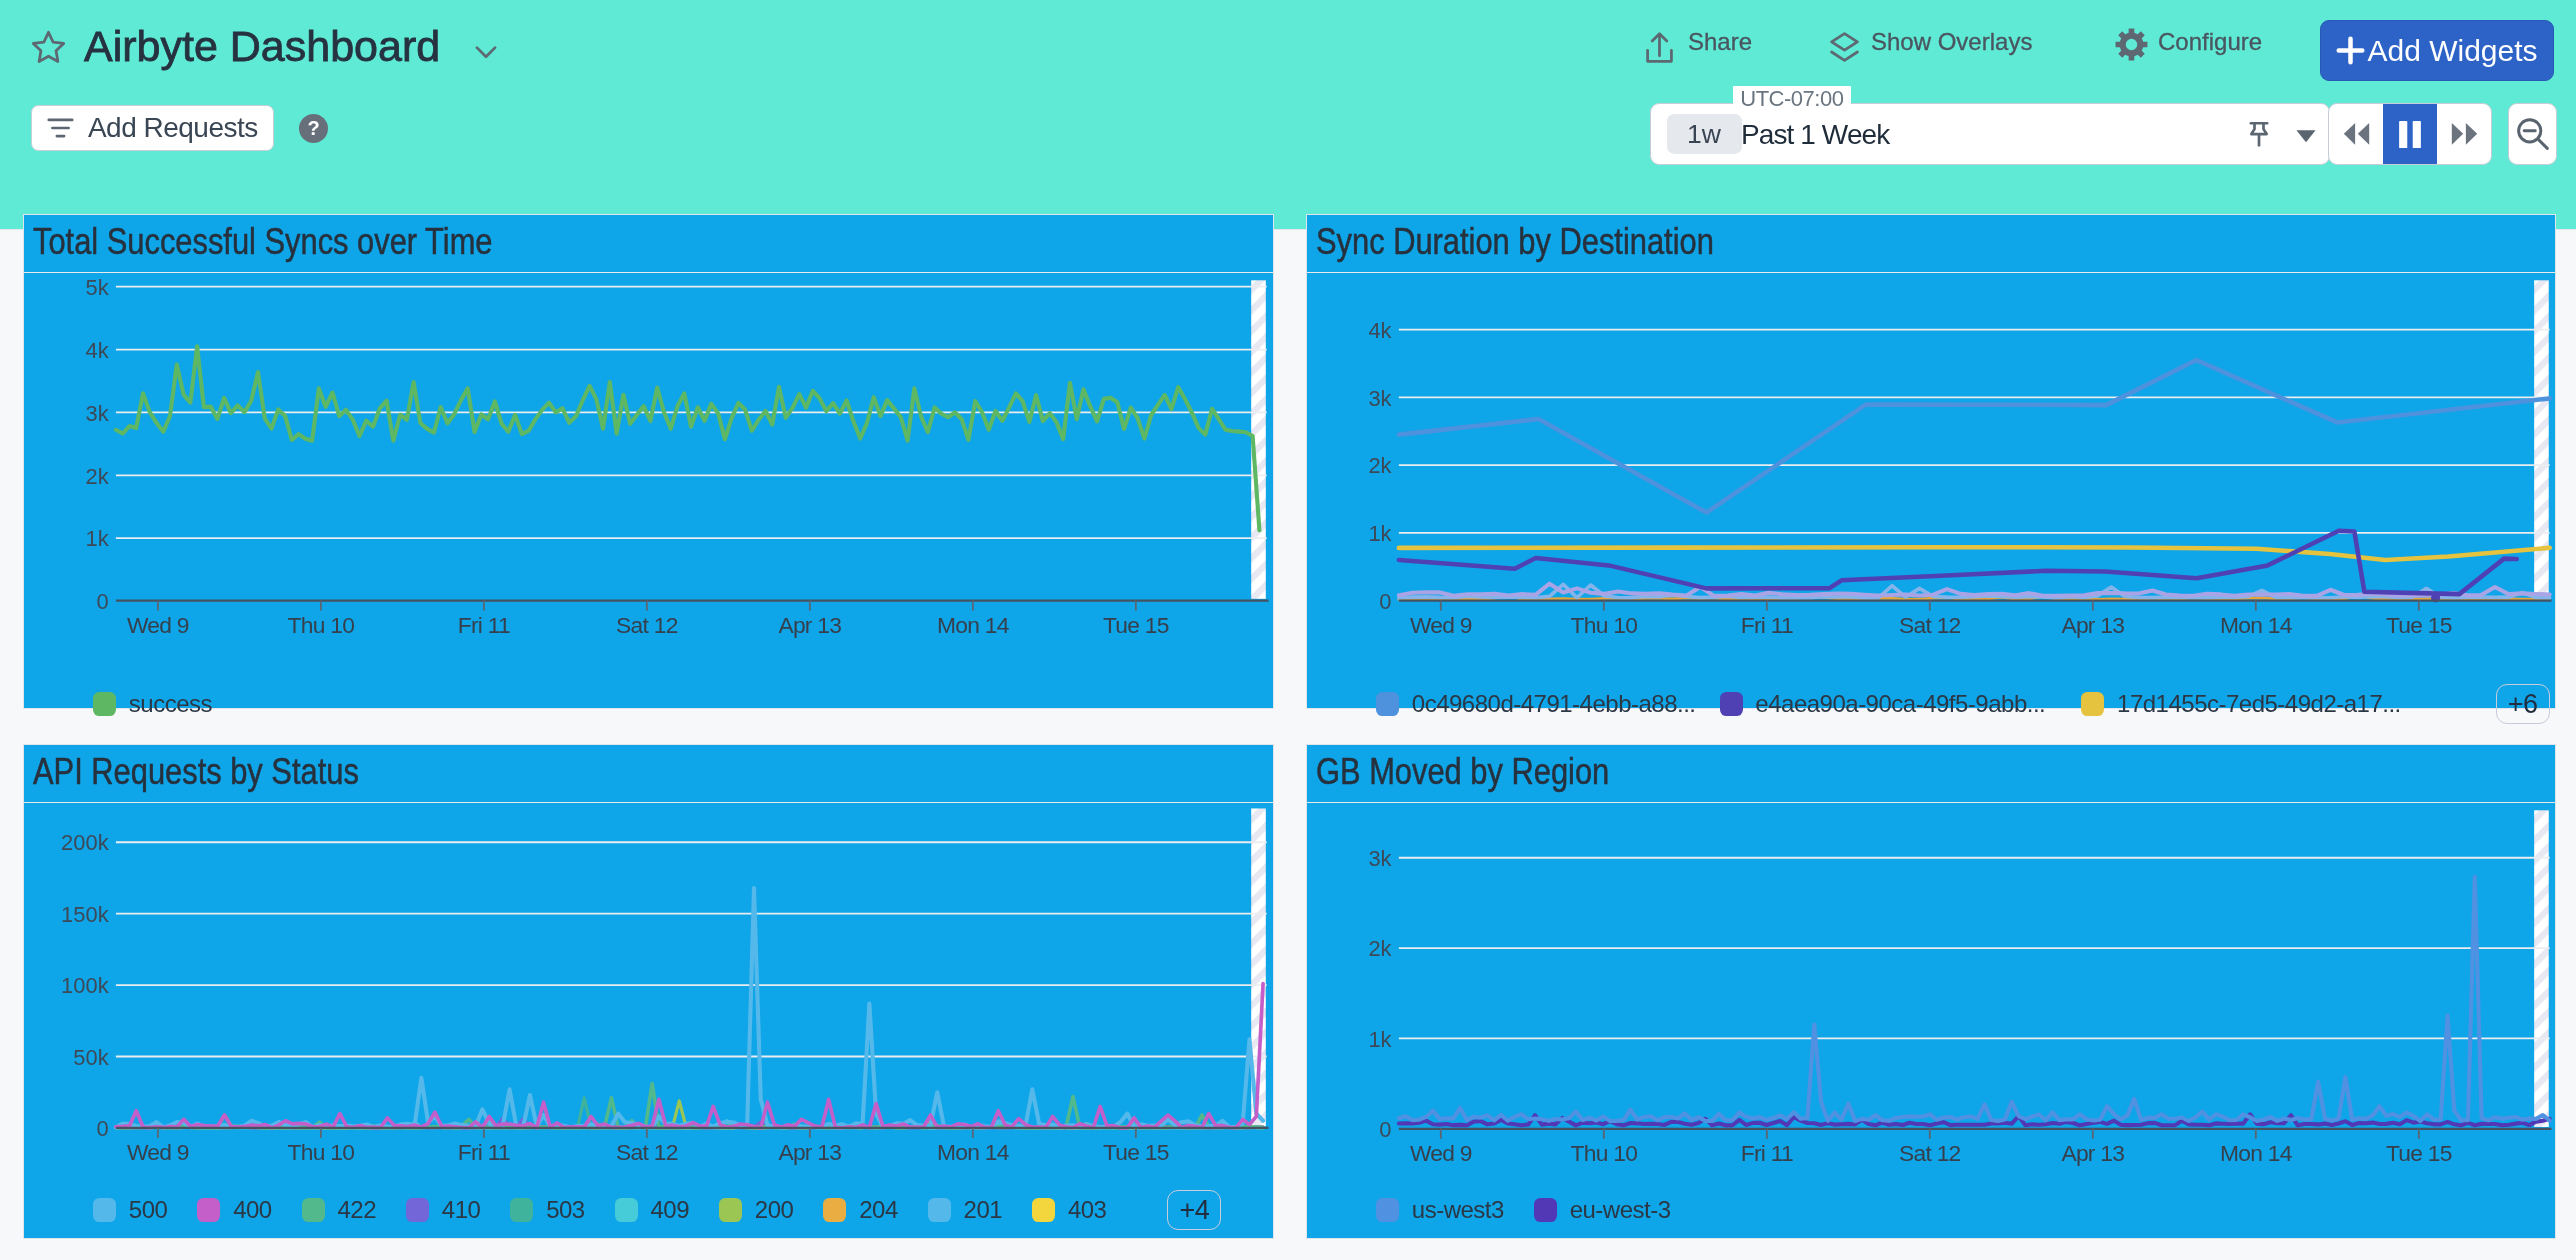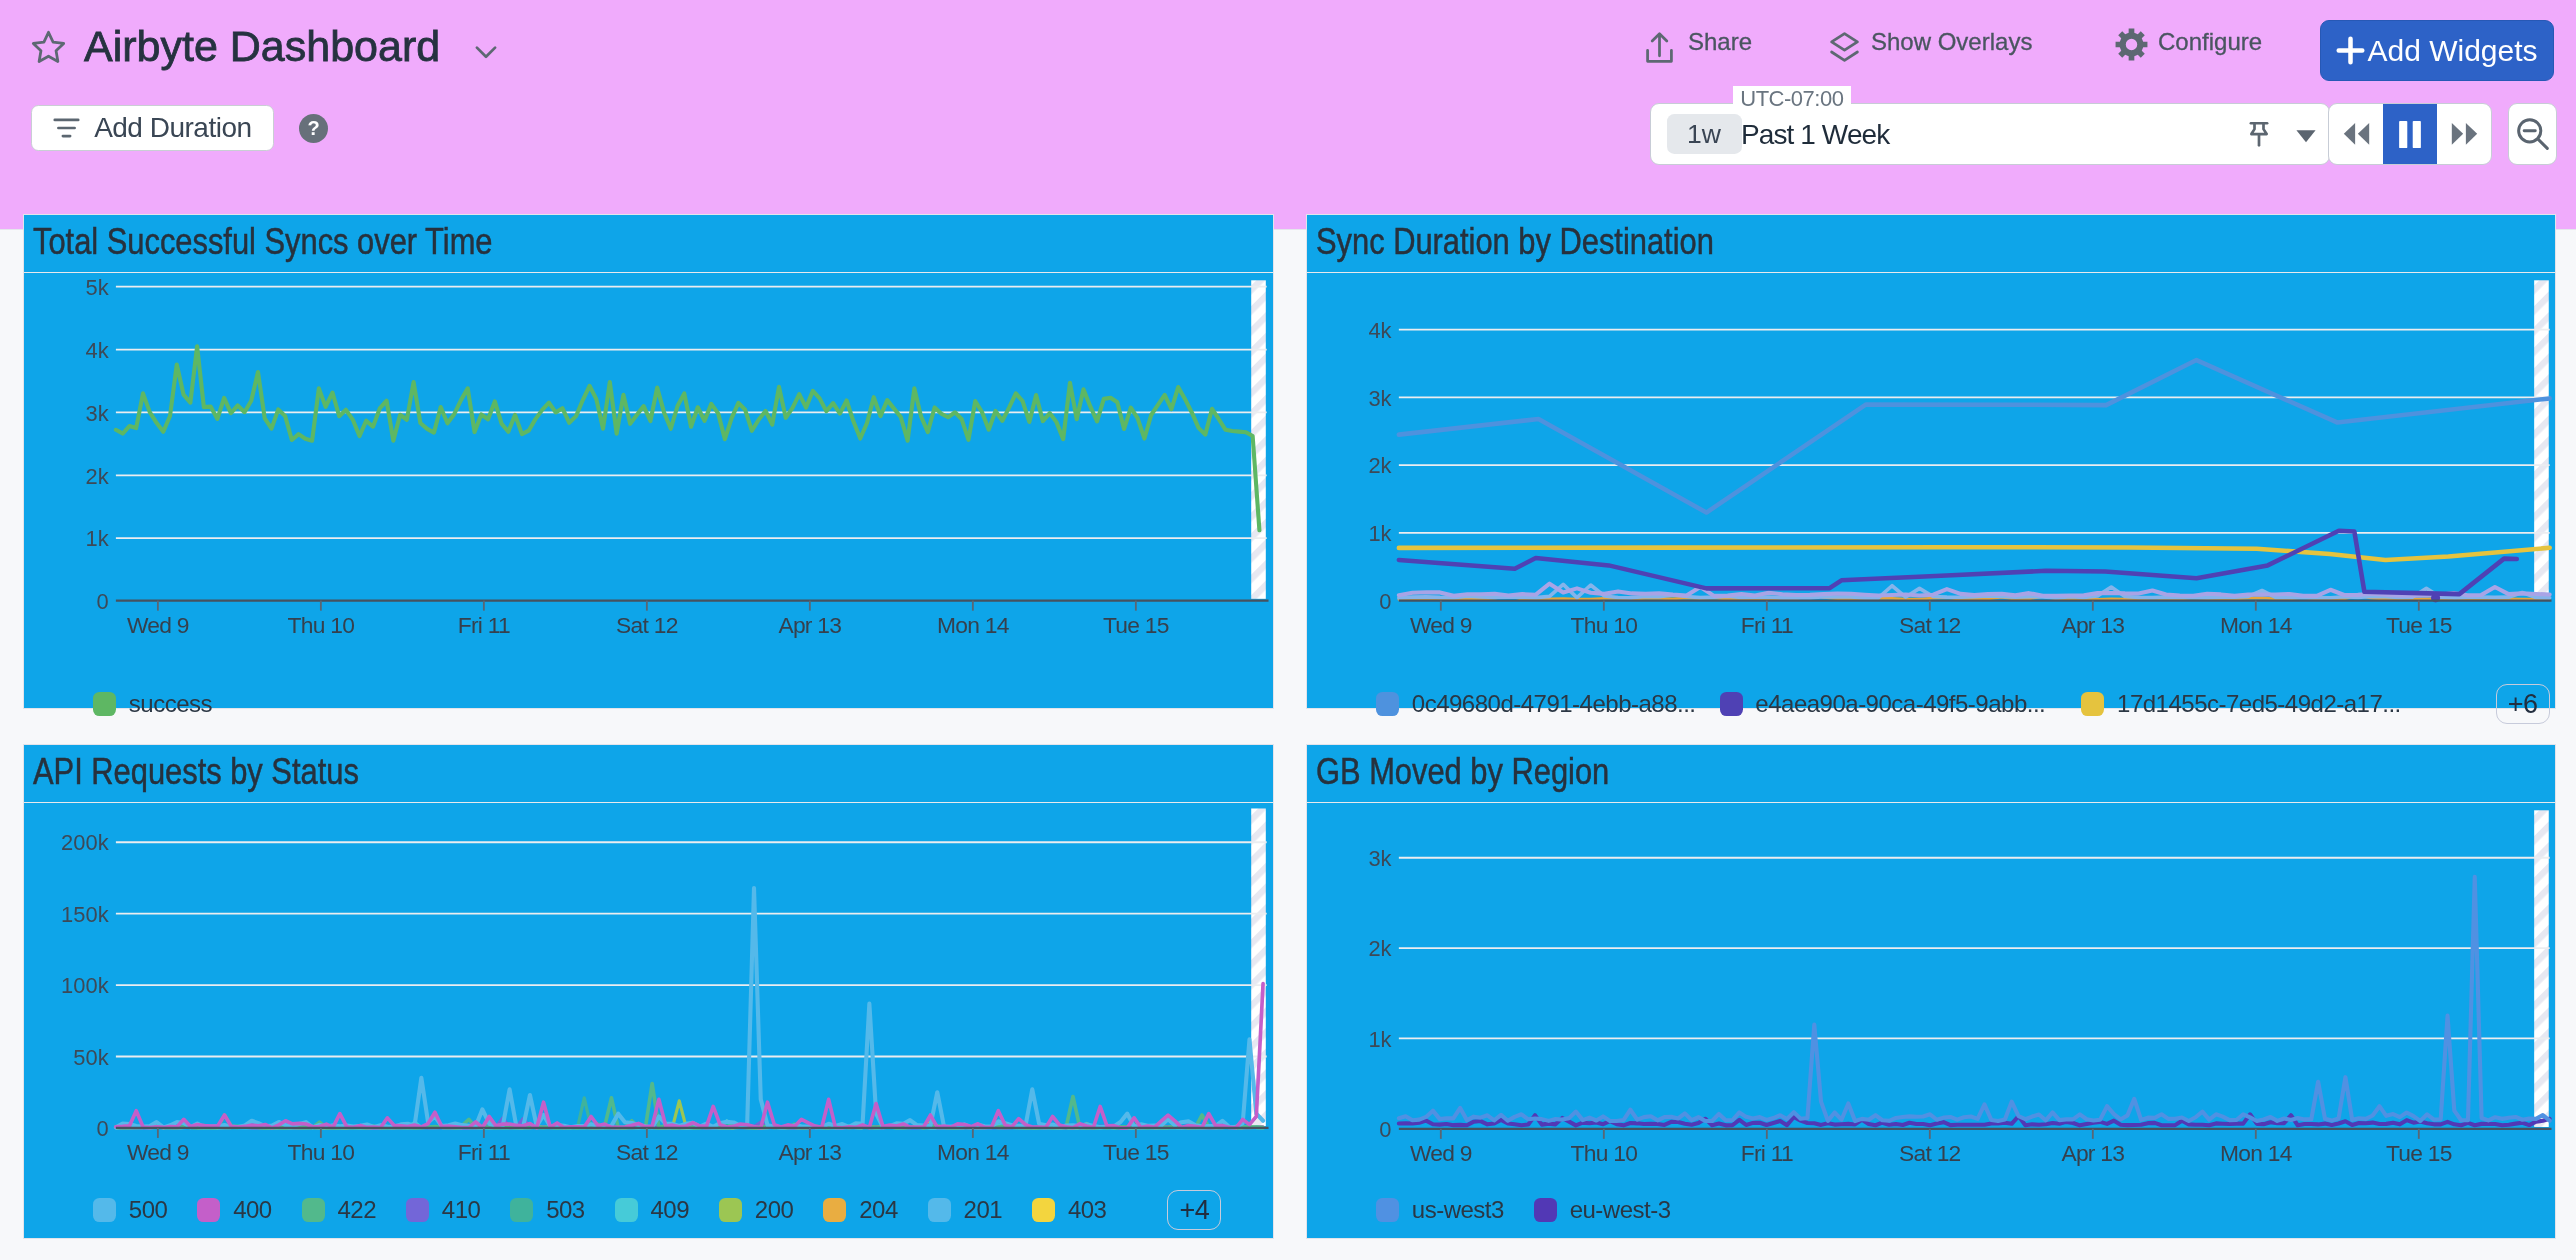--- a/index.html
+++ b/index.html
@@ -1,18 +1,18 @@
 <!DOCTYPE html>
 <html style="font-size:14.6px"><head>
 <meta charset="utf-8">
 <style>
 * { margin:0; padding:0; box-sizing:border-box; }
 html,body { width:2576px; height:1261px; background:#f7f8fa; font-family:"Liberation Sans",sans-serif; }
 #root { position:relative; width:2576px; height:1261px; overflow:hidden; }
-.hdr { position:absolute; left:0; top:0; width:2576px; height:230px; background:#f0abfc; border-bottom:1.8px solid #e5e7ec;padding-left:40px; }
+.hdr { position:absolute; left:0; top:0; width:2576px; height:230px; background:#5eead4; border-bottom:1.8px solid #e5e7ec;padding-left:40px; }
 .title { position:absolute; left:84px; top:22px; font-size:43px; color:#263240; -webkit-text-stroke:0.8px #263240; }
 .act { position:absolute; top:28px; font-size:24px; color:#4a5560; -webkit-text-stroke:0.3px #4a5560; }
 .acticon { position:absolute; top:25.6px; }
 .btn-addw { position:absolute; left:2320px; top:20px; width:234px; height:61px; background:#2d62c7; border:1.8px solid #2758b5; border-radius:9px; color:#fff; font-size:30px; display:flex; align-items:center; justify-content:center; gap:2px; }
 .btn-addv { position:absolute; left:31px; top:105px; width:243px; height:46px; border:1.8px solid #c9ced4; border-radius:7.3px; background:#fff; color:#3a4654; font-size:28px; display:flex; align-items:center; justify-content:center; gap:13.7px; letter-spacing:-0.5px; }
 .qm { position:absolute; left:299px; top:114px; width:29px; height:29px; border-radius:50%; background:#67707a; color:#fff; font-size:20px; font-weight:bold; display:flex; align-items:center; justify-content:center; }
 .utc { position:absolute; left:1733px; top:86px; font-size:22px; color:#6a7580; background:#fff; z-index:3; padding:0 7.3px; letter-spacing:-0.5px; }
 .timebox { position:absolute; left:1631px; top:103px; width:680px; height:62px; border:1.8px solid #c7ccd6; border-radius:9px; background:#fff;margin-left:19px; }
 .pill1w { position:absolute; left:15.5px; top:10px; width:75px; height:40px; background:#e5e8ec; border-radius:7.3px; color:#3a4554; font-size:26.5px; display:flex; align-items:center; justify-content:center; }
 .pastw { position:absolute; left:90px; top:14.6px; font-size:28px; color:#1f2c3a; letter-spacing:-0.9px; }
@@ -71,21 +71,21 @@
       </div>
 
     <div class="btn-addv">
       <svg width="27" height="24" viewBox="0 0 30 26">
           <g stroke="#5b6670" stroke-width="3" stroke-linecap="round">
             <line x1="2" y1="4" x2="28" y2="4"></line>
             <line x1="6" y1="13" x2="24" y2="13"></line>
             <line x1="11" y1="22" x2="19" y2="22"></line>
           </g>
         </svg>
-      <span>Add Duration</span>
+      <span>Add Requests</span>
     </div>
     <div class="qm">?</div>
 
     <div class="utc">UTC-07:00</div>
     <div class="timebox">
       <div class="pill1w">1w</div>
       <div class="pastw">Past 1 Week</div>
       <svg style="position:absolute; left:596px; top:17.4px" width="24" height="27" viewBox="0 0 26 30">
           <g stroke="#5c6670" stroke-width="3" fill="none" stroke-linecap="round" stroke-linejoin="round">
             <line x1="4" y1="2.5" x2="22" y2="2.5"></line>

